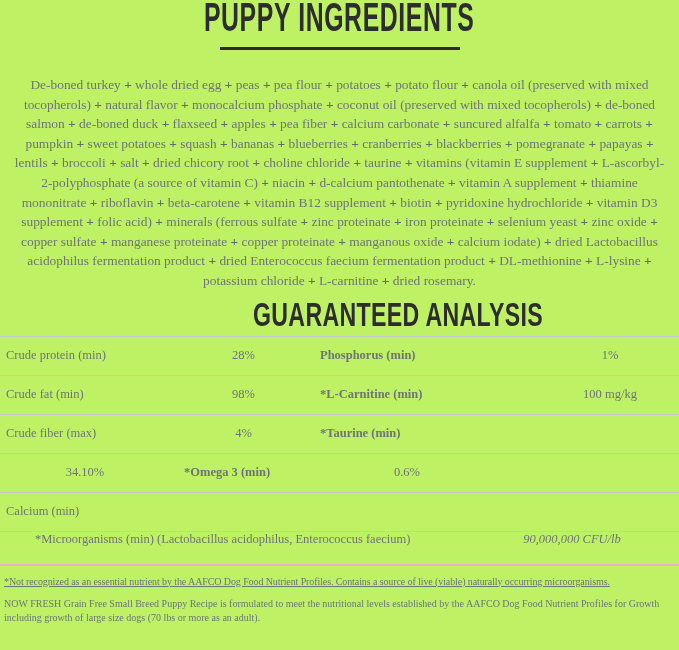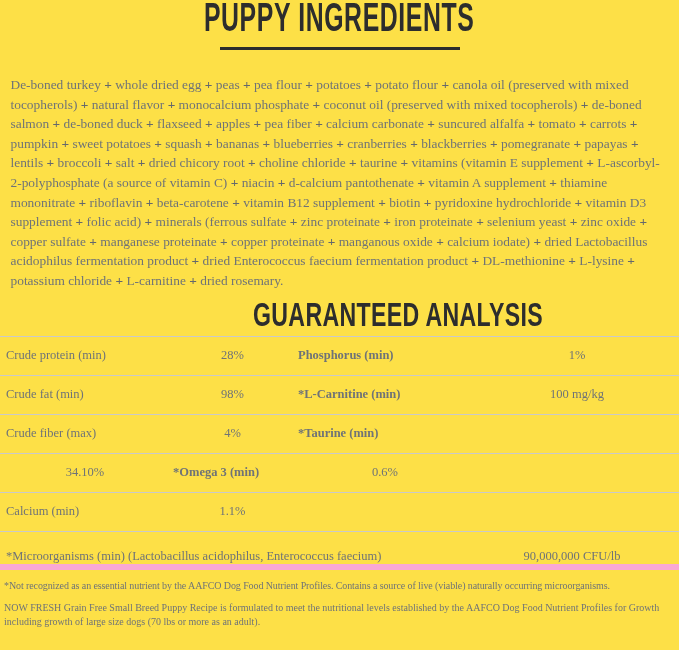--- a/index.html
+++ b/index.html
@@ -8,21 +8,21 @@
     background: #ffffff;
     width: 679px;
     height: 650px;
     overflow: hidden;
     font-family: "Liberation Serif", serif;
   }
   .page {
     position: relative;
     width: 679px;
     height: 650px;
-    background: #fde047;
+    background: #bef264;
   }
   
   .title-wrap {
     text-align: center;
     padding-top: 0px;
     height: 34px;
   }
   .big-title {
     display: inline-block;
     font-family: "Liberation Sans", sans-serif;
@@ -38,20 +38,21 @@
   .title-underline {
     width: 240px;
     height: 3px;
     background: #2d2d2d;
     margin: 13px auto 0 auto;
   }
   
   .ingredients {
     width: 658px;
     margin: 25px auto 0 auto;
+    text-align: center;
     font-size: 13.4px;
     line-height: 19.6px;
     color: #6f7377;
   }
   .ingredients .plus {
     font-weight: 700;
     color: #64686c;
   }
   
   .ga-heading-wrap {
@@ -77,52 +78,56 @@
     border-top: 1px solid #c9c9c9;
     color: #6f7377;
     font-size: 12.5px;
   }
   .ga-row {
     display: grid;
     grid-template-columns: 170px 125px 190px 194px;
     align-items: center;
     height: 38px;
     border-bottom: 1px solid #c9c9c9;
+    gap: 11px;
   }
   .cell-label-left  { padding-left: 6px; text-align: left; }
   .cell-value-left  { text-align: center; }
   .cell-label-right { padding-left: 3px; text-align: left; font-weight: bold; }
   .cell-value-right { text-align: center; padding-right: 10px; }
   .ga-span-row {
     display: flex;
-    align-items: flex-end;
+    align-items: flex-start;
     height: 32px;
-    border-bottom: 6px solid #f9a8d4;
+    border-bottom: 2px solid #f9a8d4;
+    padding-left: 29px;
   }
   .ga-span-row .span-label {
     flex: 1;
     padding-left: 6px;
     text-align: left;
   }
   .ga-span-row .span-value {
     width: 194px;
     text-align: center;
     padding-right: 10px;
+    font-style: italic;
   }
   
   .footnotes {
     margin: 9px 0 0 4px;
     width: 672px;
     color: #6f7377;
     font-size: 10px;
   }
   .footnote-1 {
     white-space: nowrap;
     letter-spacing: -0.1px;
     line-height: 14px;
+    text-decoration: underline;
   }
   .footnote-2 {
     margin-top: 8px;
     width: 660px;
     line-height: 14.5px;
   }
 </style>
 </head>
 <body>
 
@@ -163,21 +168,20 @@
 
 
   <div class="ga-row">
     <span class="cell-value-left">34.10%</span>
     <span class="cell-label-right">*Omega 3 (min)</span>
     <span class="cell-value-right">0.6%</span>
   </div>
 
   <div class="ga-row">
     <span class="cell-label-left">Calcium (min)</span>
-    <span class="cell-value-left">1.1%</span>
     <span class="cell-label-right"></span>
     <span class="cell-value-right"></span>
   </div>
 </div>
     <div class="ga-span-row">
       <span class="span-label">*Microorganisms (min) (Lactobacillus acidophilus, Enterococcus faecium)</span>
       <span class="span-value">90,000,000 CFU/lb</span>
     </div>
   </div>
 

